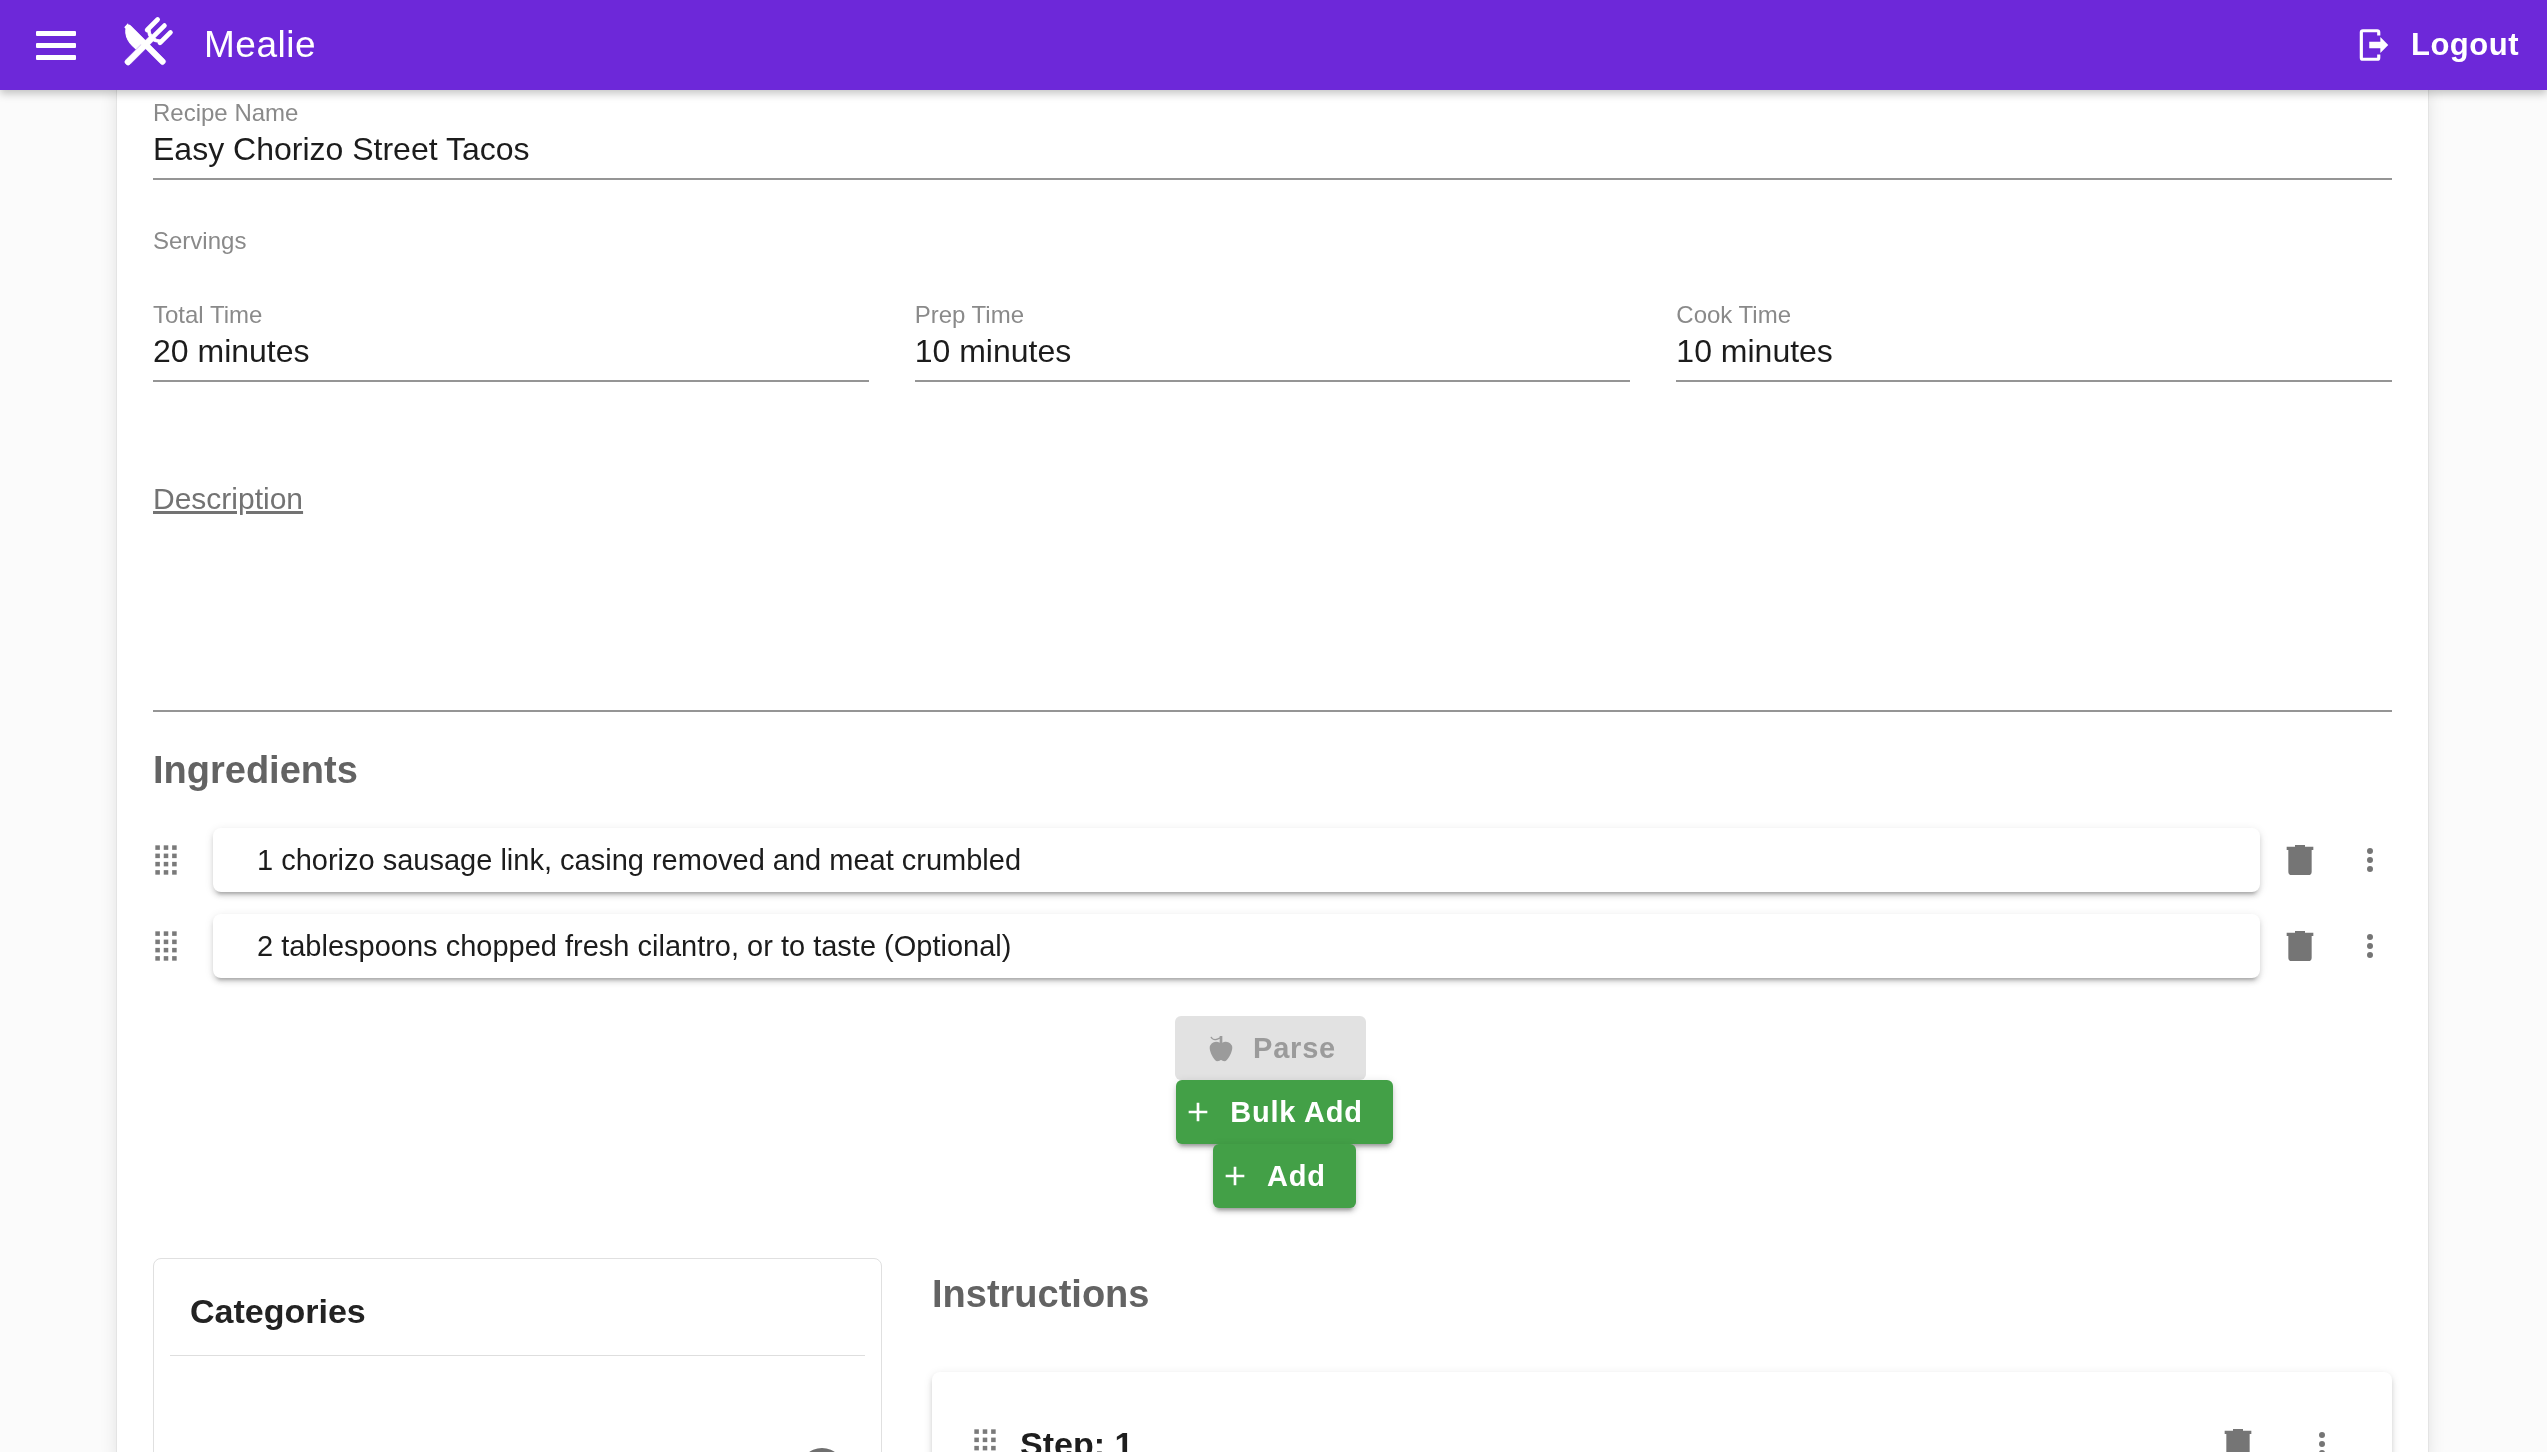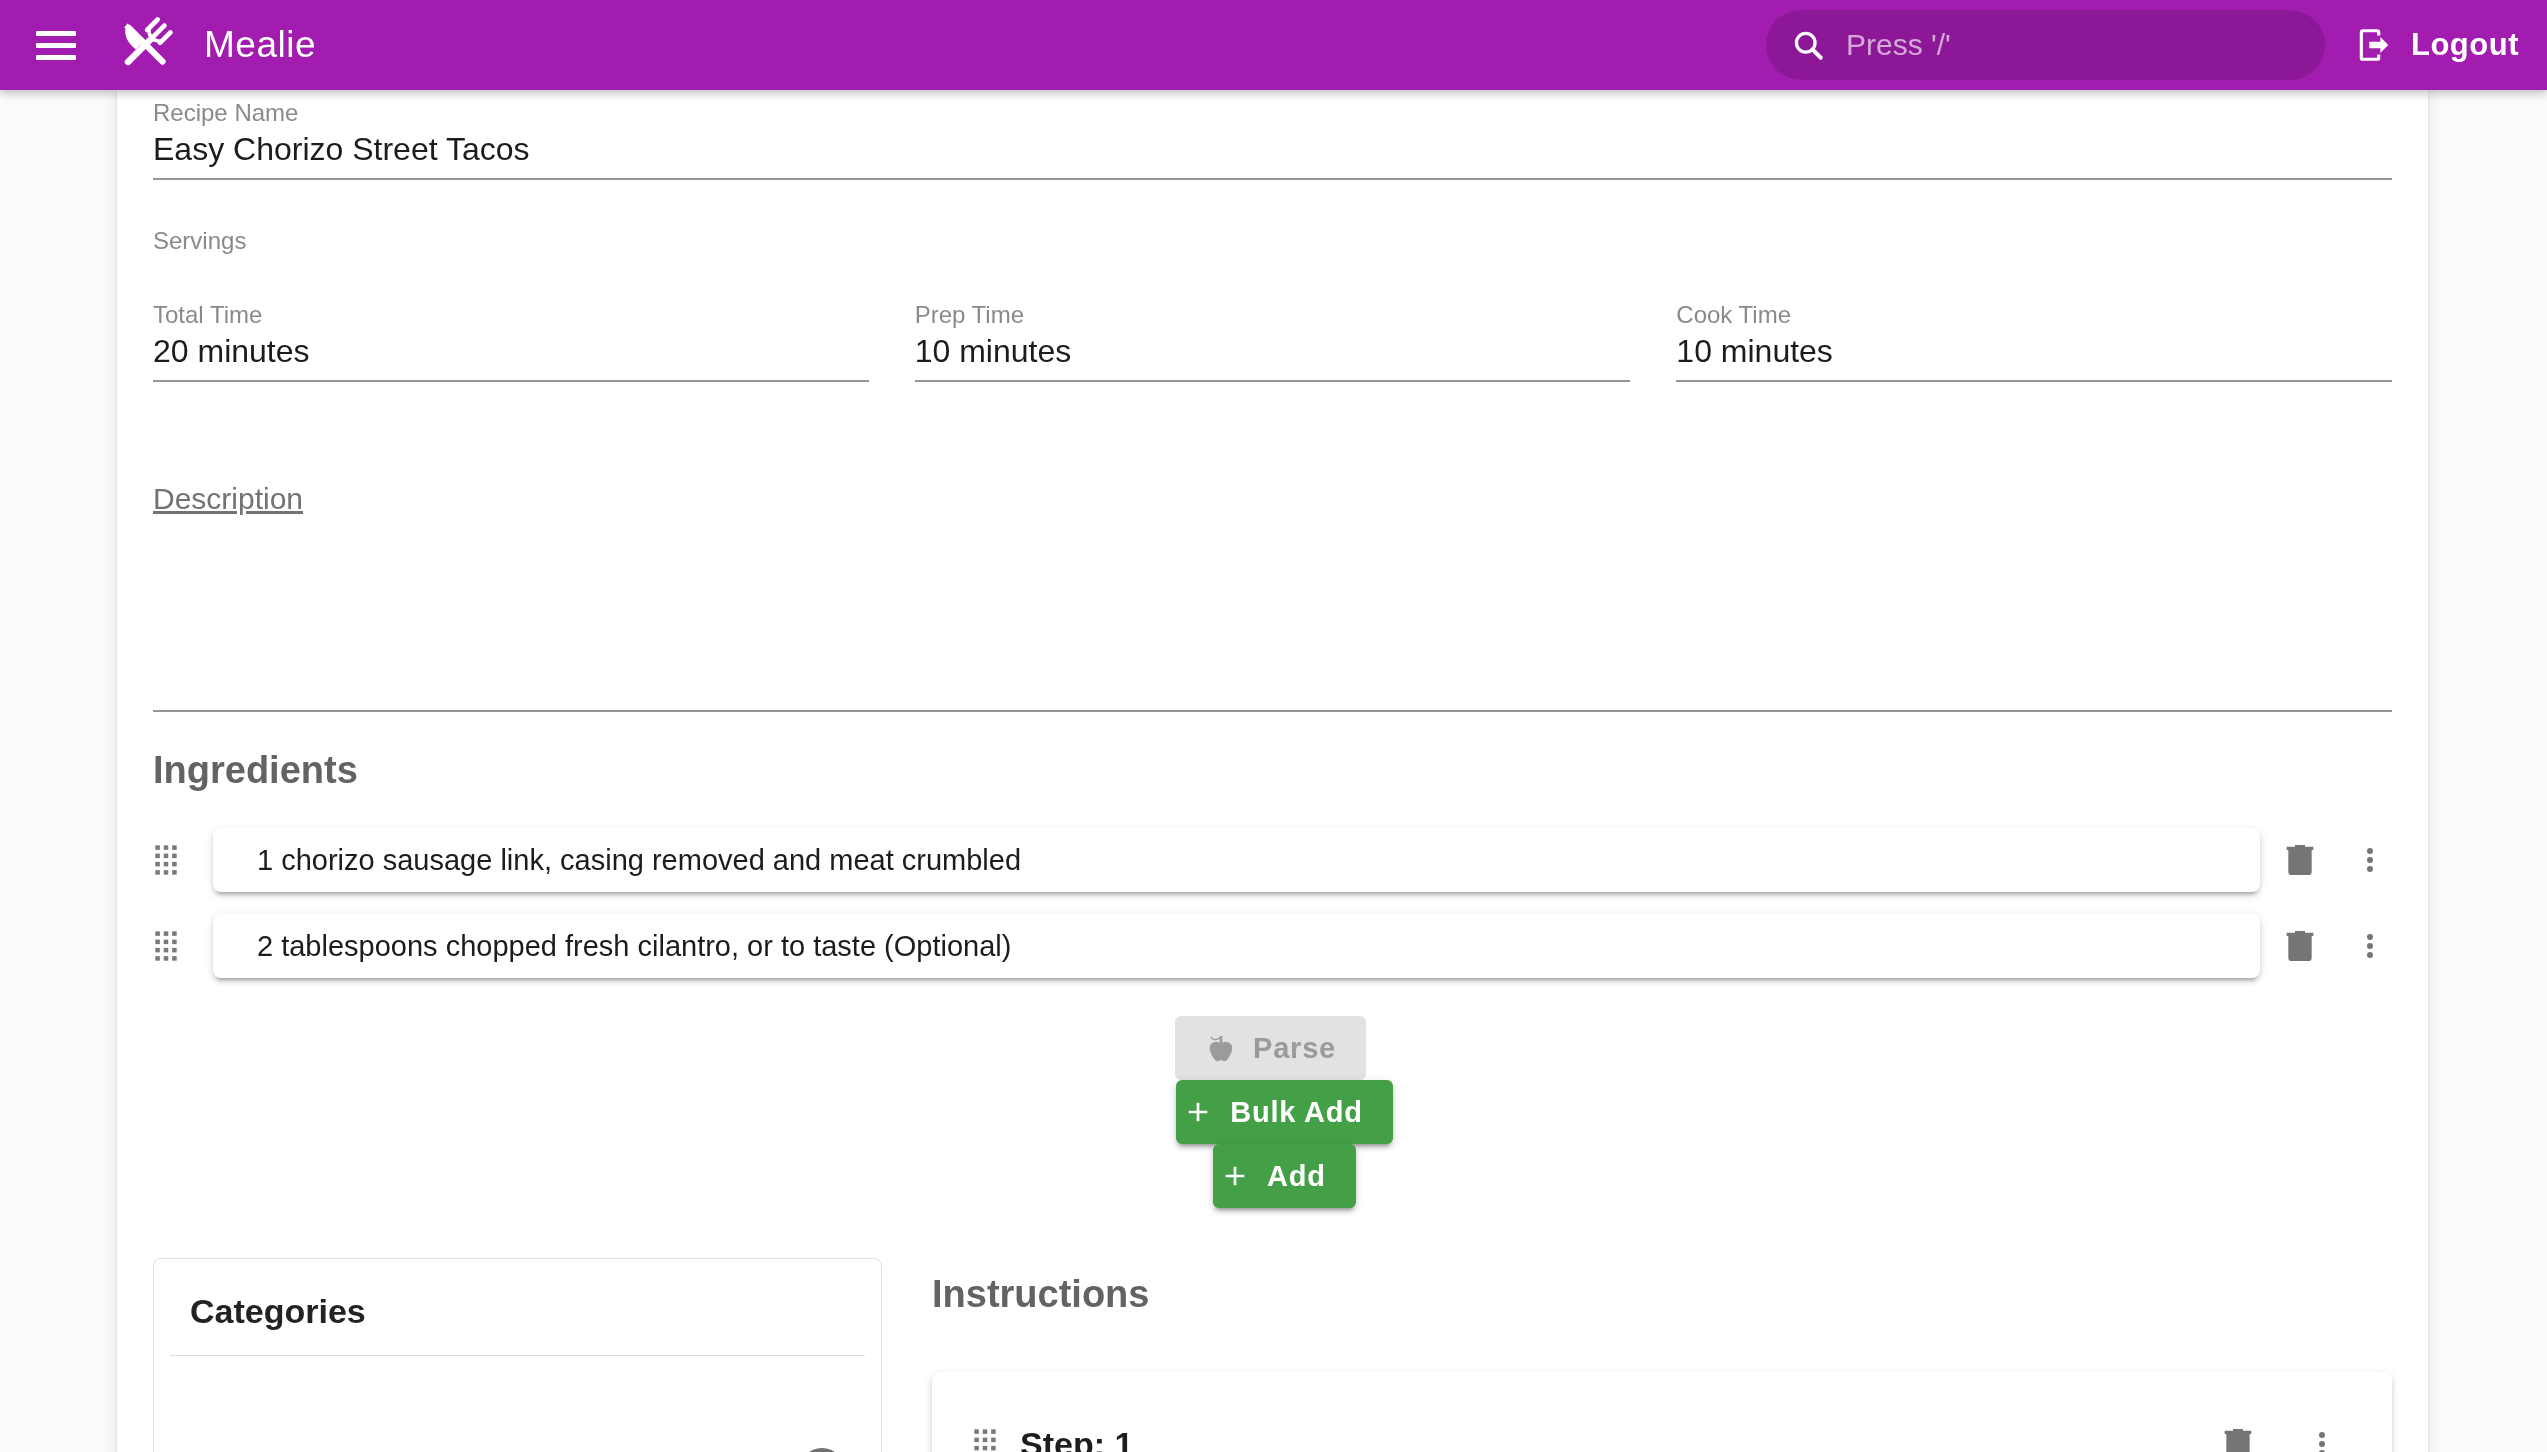--- a/index.html
+++ b/index.html
@@ -5,21 +5,21 @@
   html,body{margin:0;padding:0;}
   body{
     width:2547px;height:1453px;overflow:hidden;position:relative;
     background:#fbfbfb;
     font-family:"Liberation Sans","DejaVu Sans",sans-serif;
     -webkit-font-smoothing:antialiased;
   }
   
   .appbar{
     position:absolute;left:0;top:0;right:0;height:90px;
-    background:#a21caf;display:flex;align-items:center;
+    background:#6d28d9;display:flex;align-items:center;
     padding:0 28px 0 26px;box-sizing:border-box;
     box-shadow:0 4px 8px rgba(0,0,0,.22);z-index:10;
   }
   .hamburger{width:60px;height:60px;display:flex;flex-direction:column;justify-content:center;gap:7px;cursor:pointer;padding:0 10px;box-sizing:border-box;}
   .hamburger span{display:block;height:5px;background:#fff;border-radius:1px;}
   .logo{width:66px;height:66px;margin-left:26px;}
   .app-title{color:#fff;font-size:37px;margin-left:26px;letter-spacing:0.5px;}
   .appbar-spacer{flex:1;}
   .searchbar{
     width:559px;height:70px;border-radius:35px;
@@ -125,27 +125,20 @@
     <g transform="rotate(45 12 12)" stroke="#fff" fill="#fff">
       <path d="M8.7 2.2 V7.6" stroke-width="1.7" stroke-linecap="round"></path>
       <path d="M12 2 V7.6" stroke-width="1.7" stroke-linecap="round"></path>
       <path d="M15.3 2.2 V7.6" stroke-width="1.7" stroke-linecap="round"></path>
       <path d="M8.7 6.2 Q 12 9.6 15.3 6.2 L 15.3 7.4 Q 12 10.6 8.7 7.4 Z" stroke-width="0.3"></path>
       <rect x="10.9" y="7.8" width="2.2" height="14" rx="1" stroke-width="0.2"></rect>
     </g>
   </svg>
   <div class="app-title">Mealie</div>
   <div class="appbar-spacer"></div>
-  <div class="searchbar">
-    <svg width="36" height="36" viewBox="0 0 24 24">
-      <circle cx="10.5" cy="10.5" r="6.2" fill="none" stroke="#fff" stroke-width="2.2"></circle>
-      <path d="M15 15 L20.5 20.5" stroke="#fff" stroke-width="2.6" stroke-linecap="round"></path>
-    </svg>
-    <input type="text" placeholder="Press '/'" style="">
-  </div>
   <div class="logout">
     <svg width="38" height="38" viewBox="0 0 24 24">
       <path fill="#fff" d="M16,17V14H9V10H16V7L21,12L16,17M14,2A2,2 0 0,1 16,4V6H14V4H5V20H14V18H16V20A2,2 0 0,1 14,22H5A2,2 0 0,1 3,20V4A2,2 0 0,1 5,2H14Z"></path>
     </svg>
     <span class="label">Logout</span>
   </div>
 </div>
 
 <div class="main-card">
 

